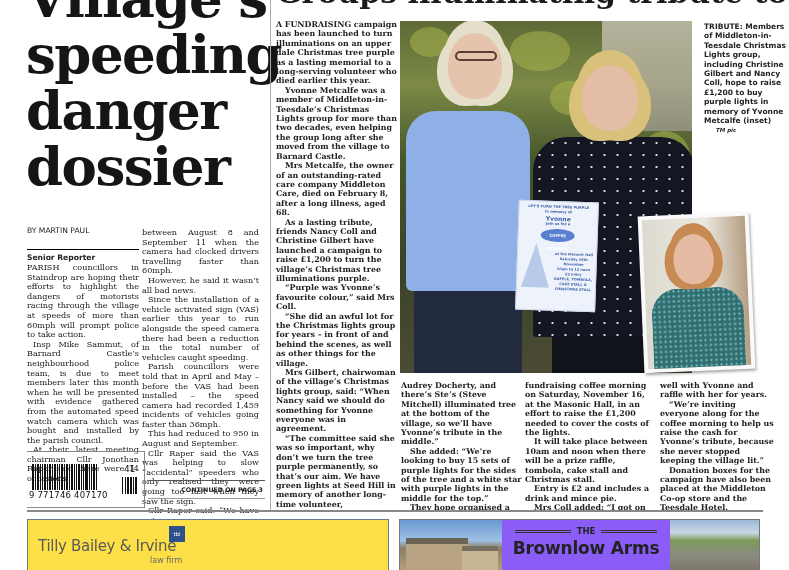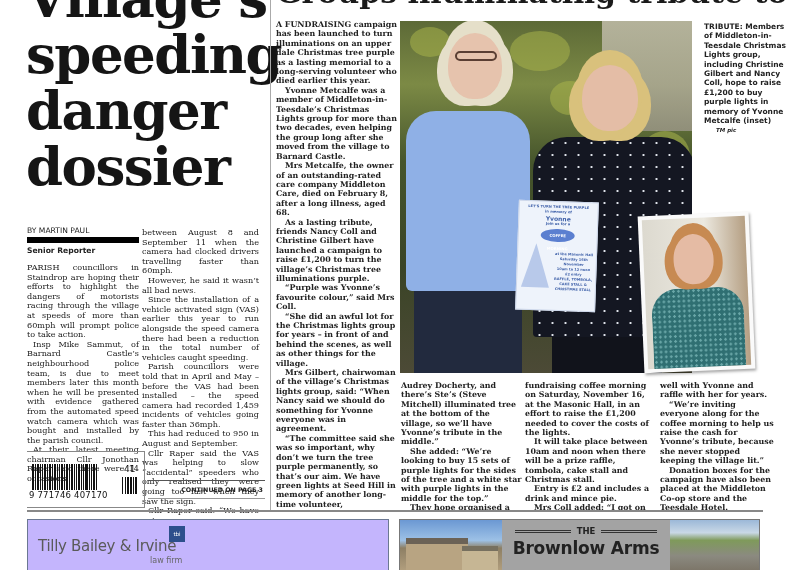--- a/index.html
+++ b/index.html
@@ -7,21 +7,21 @@
   body { position: relative; font-family: "DejaVu Serif", serif; color: #1a1a1a; }
 
   
   .headline-left {
     position: absolute; left: 26px; top: -30px; width: 245px;
     font-family: "DejaVu Serif", serif; font-weight: bold;
     font-size: 53px; line-height: 56px; letter-spacing: -1.5px; color: #151515;
   }
   .headline-left span { display: block; }
   .byline-block { position: absolute; left: 27px; top: 226px; width: 112px; }
-  .byline { font-family: "DejaVu Sans", sans-serif; font-size: 7.6px; color: #222; padding-bottom: 2px; border-bottom: 6px solid #000000; }
+  .byline { font-family: "DejaVu Sans", sans-serif; font-size: 7.6px; color: #222; padding-bottom: 14px; border-bottom: 1px solid #000000; }
   .byline-role { font-family: "DejaVu Sans", sans-serif; font-weight: bold; font-size: 7.6px; margin-top: 3px; color: #222; }
 
   .col { position: absolute; font-size: 8.1px; line-height: 9.6px; text-align: justify; hyphens: auto; }
   .col p { text-indent: 6px; }
   .col p.first { text-indent: 0; }
   .col-l1 { left: 27px; top: 263px; width: 112px; }
   .col-l2 { left: 142px; top: 228px; width: 117px; }
 
   .continued { position: absolute; left: 148px; top: 480px; width: 117px; border-top: 1px solid #555; border-bottom: 1px solid #999;
     font-family: "DejaVu Sans", sans-serif; font-weight: bold; font-size: 6.3px; text-align: right; padding: 5px 2px 5px 0; color: #222; }
@@ -72,32 +72,32 @@
   .inset-inner { position: relative; width: 100%; height: 100%; overflow: hidden; background: linear-gradient(90deg, #dcd9cf 0%, #ece9e0 60%, #b59f83 100%); }
   .inset-body { position: absolute; left: 6px; top: 70px; width: 92px; height: 90px; background: #2f6f72; border-radius: 26px 26px 0 0;
     background-image: radial-gradient(circle, #6aa7a8 1px, transparent 1.5px); background-size: 5px 5px; }
   .inset-head { position: absolute; left: 30px; top: 16px; width: 40px; height: 50px; background: #e5bba4; border-radius: 50% 50% 46% 46%; box-shadow: 0 -7px 0 4px #c78a52, -6px 2px 0 3px #c78a52, 6px 2px 0 3px #c78a52; }
 
   .caption { position: absolute; left: 704px; top: 22px; width: 82px; font-family: "DejaVu Sans", sans-serif; font-weight: bold; font-size: 7.5px; line-height: 9.4px; color: #222; }
   .caption .credit { font-style: italic; font-size: 5.5px; font-weight: bold; margin-left: 12px; }
 
   
   .ad-rule { position: absolute; left: 27px; top: 510px; width: 736px; height: 2px; background: #888; }
-  .ad1 { position: absolute; left: 27px; top: 519px; width: 362px; height: 51px; border: 1px solid #6b7892; border-bottom: none; background: #c4b5fd; }
+  .ad1 { position: absolute; left: 27px; top: 519px; width: 362px; height: 51px; border: 1px solid #6b7892; border-bottom: none; background: #fde047; }
   .ad1-brand { position: absolute; left: 10px; top: 17px; font-family: "DejaVu Sans", sans-serif; font-size: 15px; color: #5a5a5a; letter-spacing: -0.3px; }
   .ad1-sub { position: absolute; left: 122px; top: 36px; font-family: "DejaVu Sans", sans-serif; font-size: 8px; color: #666; text-align: center; }
   .ad1-logo { position: absolute; left: 141px; top: 6px; width: 16px; height: 16px; background: #2d4f8c; color: #fff; font-family: "DejaVu Sans", sans-serif; font-size: 5.5px; text-align: center; line-height: 16px; }
   .ad1-tag { position: absolute; left: 167px; top: 22px; font-family: "DejaVu Sans", sans-serif; font-size: 7.5px; font-style: italic; color: #1a1a1a; margin-top: 44px; }
   .ad1-tag b { font-weight: bold; }
 
   .ad2 { position: absolute; left: 399px; top: 519px; width: 361px; height: 51px; border: 1px solid #777; border-bottom: none; overflow: hidden; }
   .ad2-photo-l { position: absolute; left: 0; top: 0; width: 102px; height: 51px; background: linear-gradient(180deg, #6b98d3 0%, #9dc1e6 40%, #8d7f64 55%, #b29f7e 100%); }
   .ad2-photo-l .house { position: absolute; left: 6px; top: 18px; width: 62px; height: 33px; background: #b8a482; border-top: 6px solid #6b6256; }
   .ad2-photo-l .house2 { position: absolute; left: 62px; top: 26px; width: 36px; height: 25px; background: #c6b694; border-top: 5px solid #77705f; }
-  .ad2-center { position: absolute; left: 102px; top: 0; width: 168px; height: 51px; background: #a3a3a3; text-align: center; }
+  .ad2-center { position: absolute; left: 102px; top: 0; width: 168px; height: 51px; background: #8b5cf6; text-align: center; }
   .ad2-the { font-family: "DejaVu Sans", sans-serif; font-weight: bold; font-size: 8.5px; color: #222; margin-top: 6px; display: flex; align-items: center; justify-content: center; gap: 6px; }
   .ad2-the i { display: block; width: 56px; height: 3px; border-top: 1px solid #333; border-bottom: 1px solid #333; }
   .ad2-name { font-family: "DejaVu Sans", sans-serif; font-weight: bold; font-size: 17px; color: #222; margin-top: 2px; letter-spacing: -0.2px; }
   .ad2-photo-r { position: absolute; left: 270px; top: 0; width: 91px; height: 51px; background: linear-gradient(180deg, #9cb8d8 0%, #c9d8e6 25%, #7f9a5b 40%, #8b8a80 70%, #7c7568 100%); }
 
 </style>
 </head>
 <body>
 
 <h1 class="headline-left">

